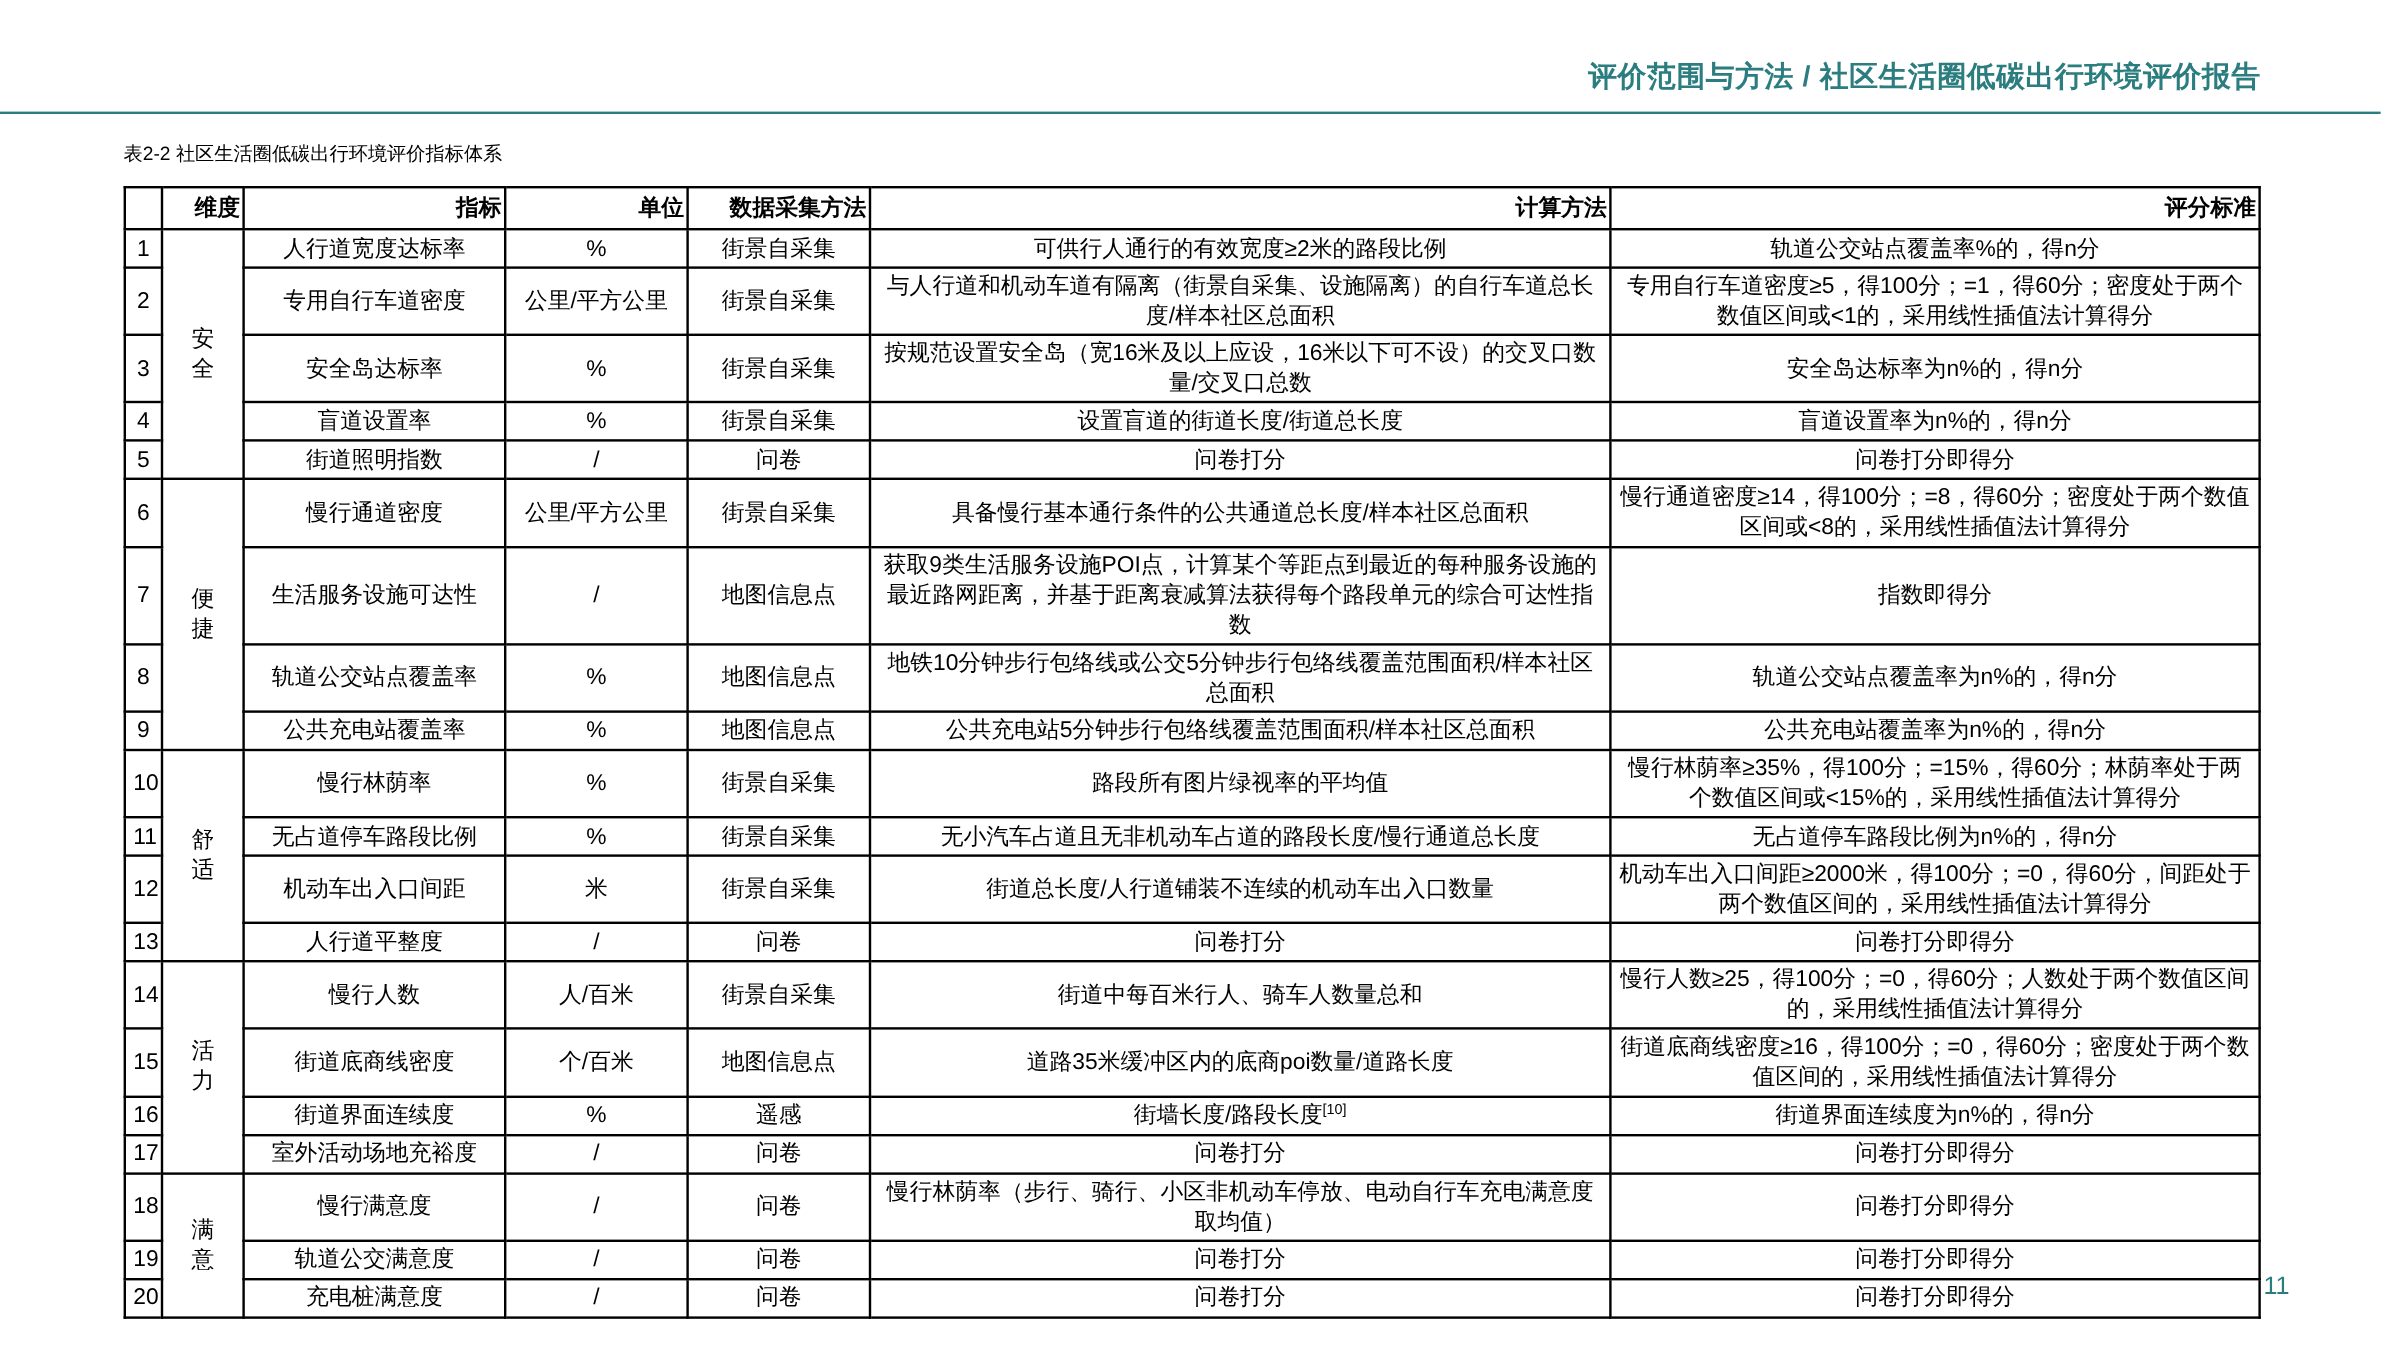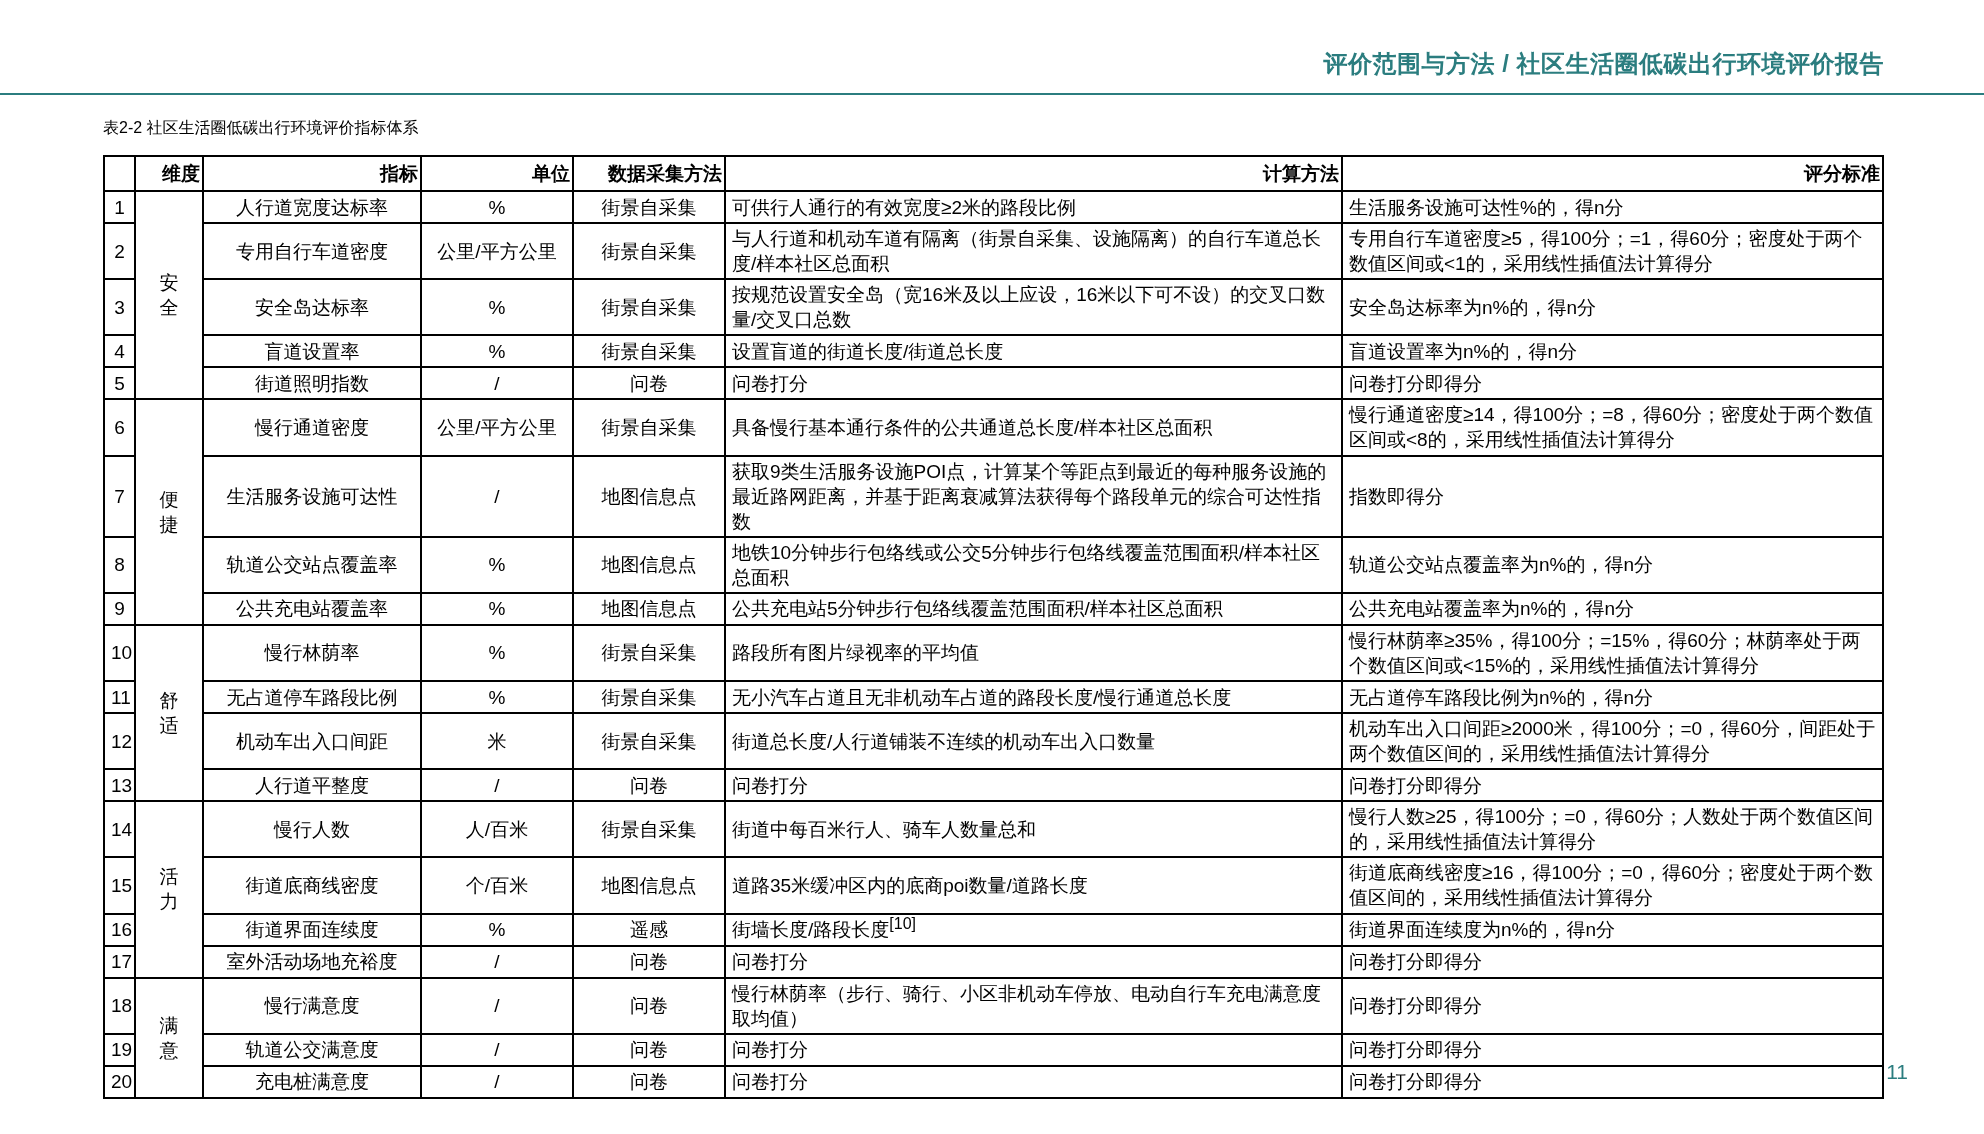--- a/index.html
+++ b/index.html
@@ -21,23 +21,23 @@
     position:absolute; top:155px; left:103px; width:1779px;
     border-collapse:collapse; table-layout:fixed;
   }
   .indicators th, .indicators td {
     border:2px solid #000; font-size:19px; line-height:1.32;
     padding:2px 6px; vertical-align:middle; overflow:hidden;
   }
   .indicators th { font-weight:bold; text-align:right; padding:4px 2px; }
   .indicators tr { height:32px; }
   .c-center { text-align:center; }
-  .c-left { text-align:left; }
+  .c-left { text-align:center; }
   .dim { white-space:pre-line; line-height:1.45; padding:2px 0; }
-  .indicators sup { font-size:16px; line-height:0;margin-top:40px; }
+  .indicators sup { font-size:12px; line-height:0;margin-top:40px; }
   .page-number { position:absolute; top:1060px; right:76px; font-size:21px; }
 </style>
 </head>
 <body>
 
 <div class="page">
   <div class="breadcrumb accent" style="color: rgb(43, 125, 127);">评价范围与方法 / 社区生活圈低碳出行环境评价报告</div>
   <div class="rule" style="background: rgb(43, 125, 127);"></div>
   <div class="table-title">表2-2 社区生活圈低碳出行环境评价指标体系</div>
 
@@ -64,21 +64,21 @@
     </thead>
     <tbody>
         <tr>
           <td class="c-center">1</td>
           <td class="c-center dim" rowspan="5">安
 全</td>
           <td class="c-center">人行道宽度达标率</td>
           <td class="c-center">%</td>
           <td class="c-center">街景自采集</td>
           <td class="c-left">可供行人通行的有效宽度≥2米的路段比例</td>
-          <td class="c-left">生活服务设施可达性%的，得n分</td>
+          <td class="c-left">轨道公交站点覆盖率%的，得n分</td>
         </tr>
         <tr>
           <td class="c-center">2</td>
           <td class="c-center">专用自行车道密度</td>
           <td class="c-center">公里/平方公里</td>
           <td class="c-center">街景自采集</td>
           <td class="c-left">与人行道和机动车道有隔离（街景自采集、设施隔离）的自行车道总长度/样本社区总面积</td>
           <td class="c-left">专用自行车道密度≥5，得100分；=1，得60分；密度处于两个数值区间或&lt;1的，采用线性插值法计算得分</td>
         </tr>
         <tr>

